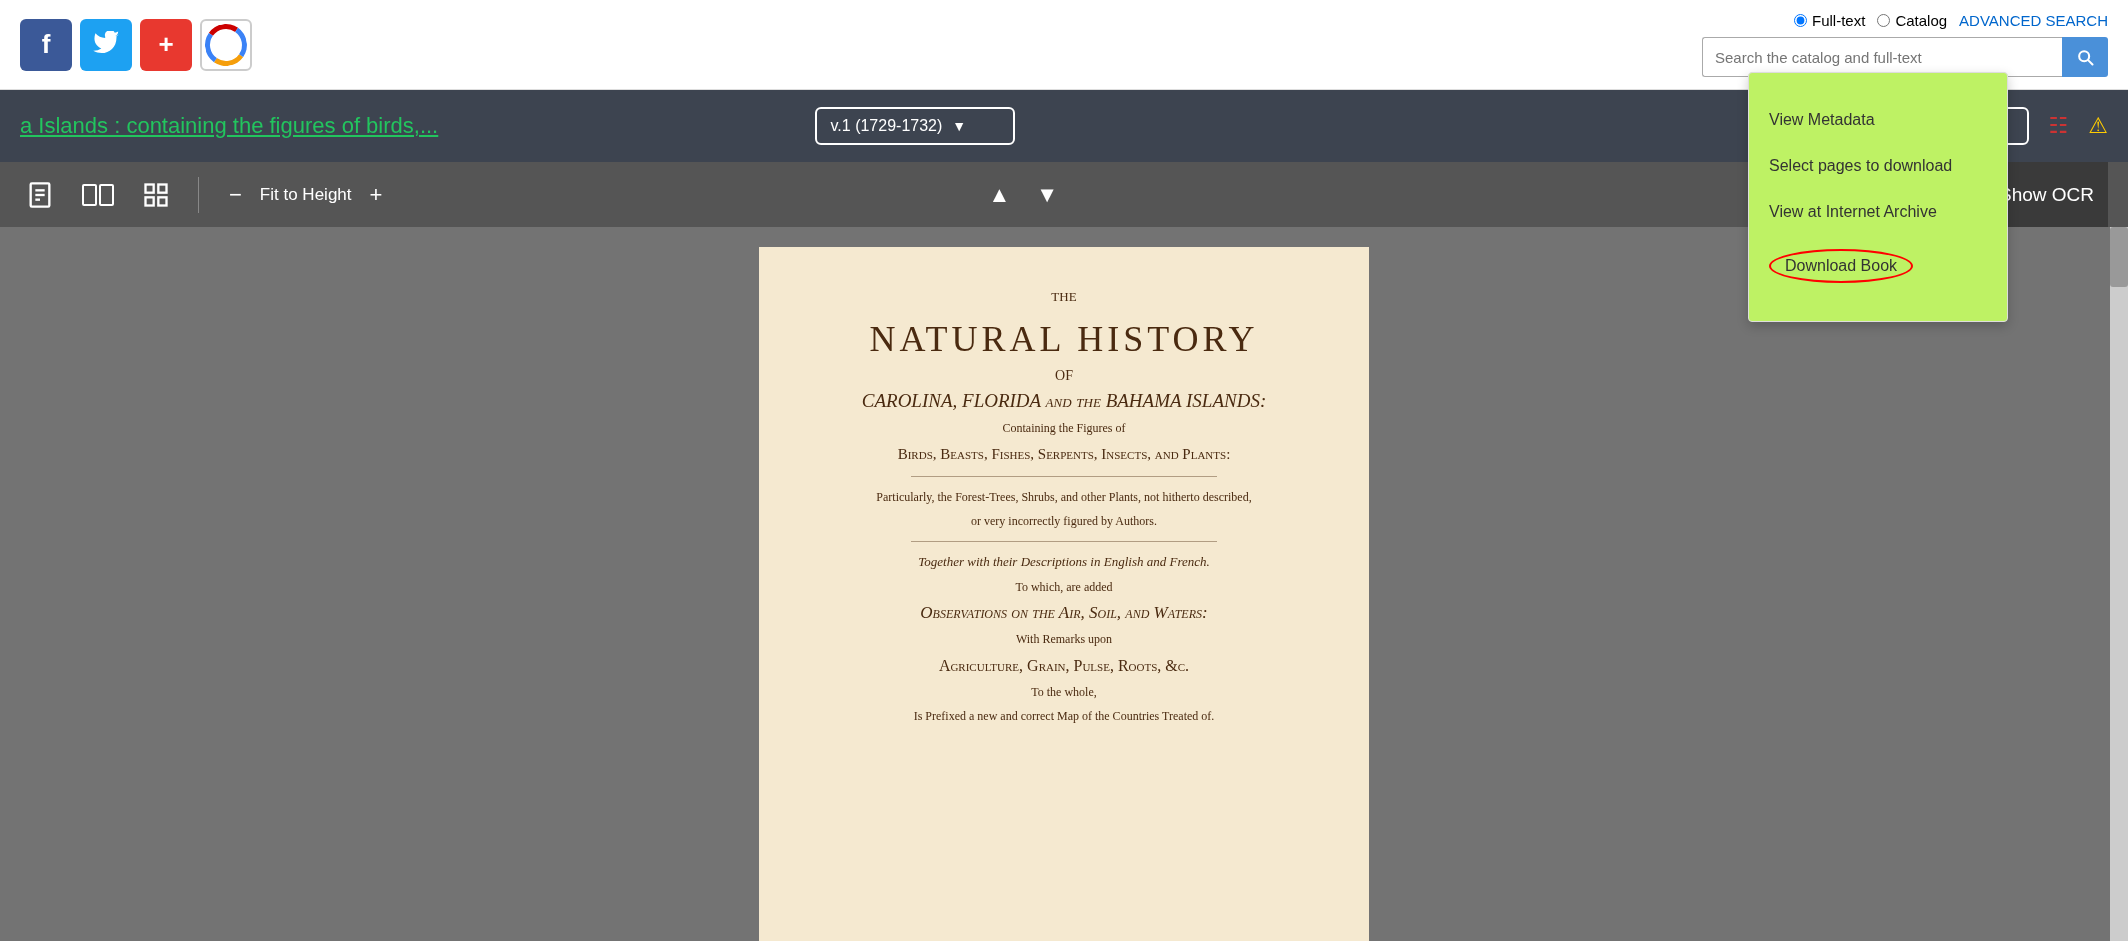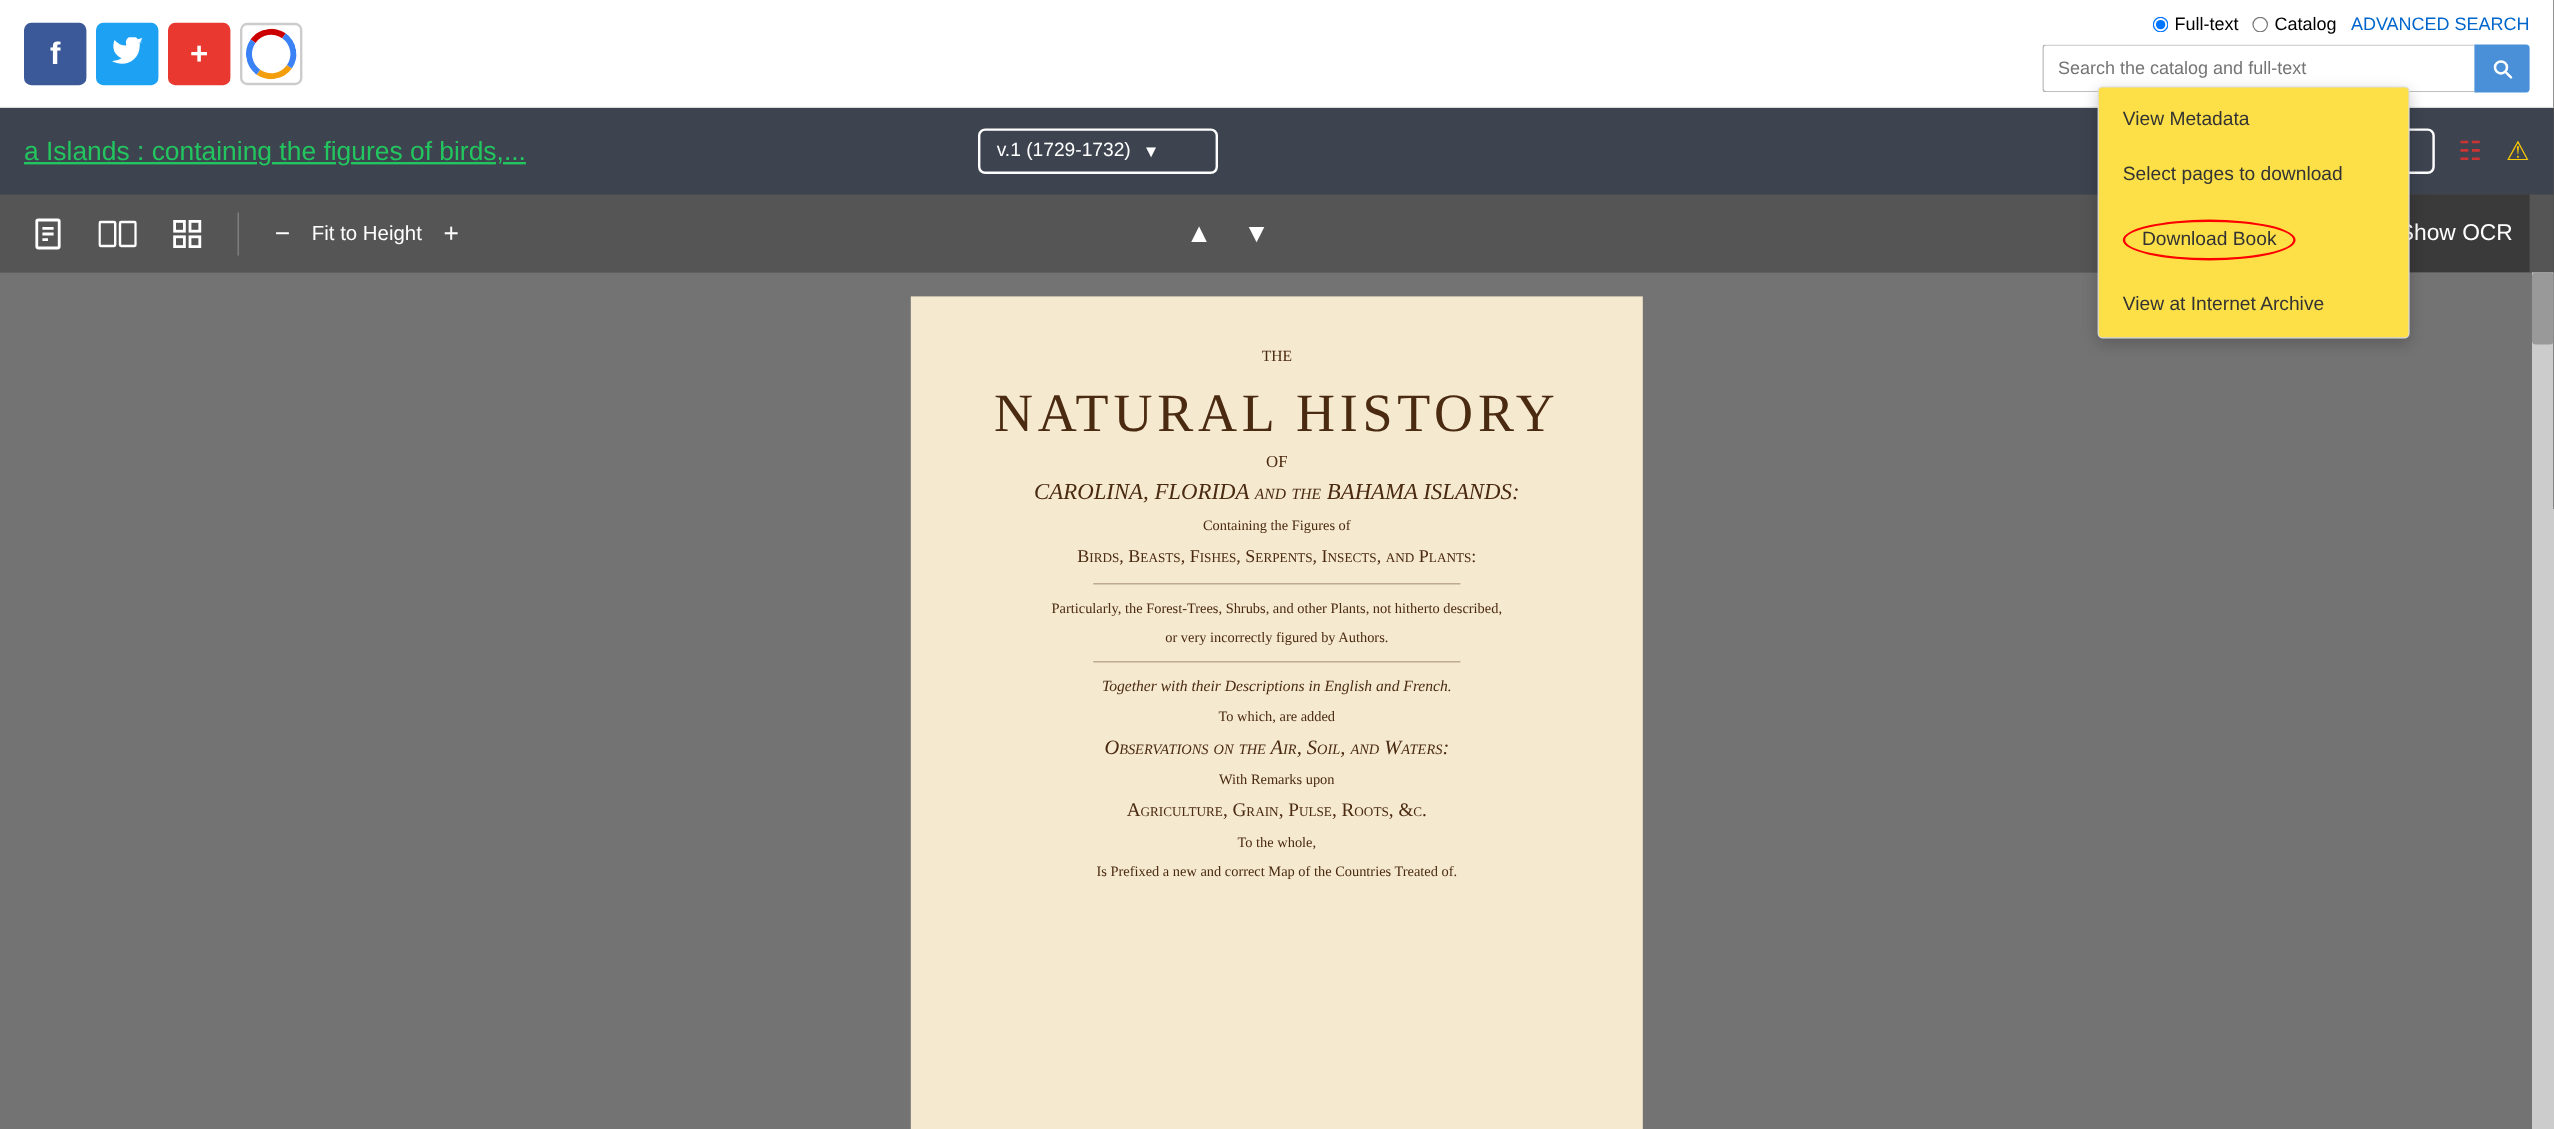--- a/index.html
+++ b/index.html
@@ -331,27 +331,27 @@
       height: 60px;
       background: #999;
       border-radius: 3px;
     }
 
     
     .dropdown-menu {
       position: absolute;
       top: 72px;
       right: 120px;
-      background: #fde047;
+      background: #bef264;
       border: 1px solid #ddd;
       border-radius: 4px;
       box-shadow: 0 4px 12px rgba(0,0,0,0.2);
       min-width: 260px;
       z-index: 100;
-      padding: 4px 0;
+      padding: 24px 0;
     }
     .dropdown-item {
       padding: 14px 20px;
       font-size: 16px;
       color: #333;
       cursor: pointer;
       display: block;
       text-decoration: none;
     }
     .dropdown-item.highlighted {
@@ -423,24 +423,24 @@
     <span>Download Contents</span>
     <span>▼</span>
   </button>
   <span class="hamburger-icon">☷</span>
   <span class="warning-icon">⚠</span>
 </div>
 
 <div class="dropdown-menu">
   <a class="dropdown-item">View Metadata</a>
   <a class="dropdown-item">Select pages to download</a>
+  <a class="dropdown-item">View at Internet Archive</a>
   <a class="dropdown-item highlighted">
     <span class="download-book-circle">Download Book</span>
   </a>
-  <a class="dropdown-item">View at Internet Archive</a>
 </div>
 
 <div class="toolbar-wrapper">
   <div class="toolbar">
 
     <button class="toolbar-btn">
       <svg width="28" height="28" viewBox="0 0 24 24" fill="none" stroke="white" stroke-width="2">
         <rect x="4" y="2" width="16" height="20" rx="1"></rect>
         <line x1="8" y1="8" x2="16" y2="8"></line>
         <line x1="8" y1="12" x2="16" y2="12"></line>
@@ -485,21 +485,21 @@
     <button class="show-ocr-btn">
       <div style="font-size:19px;">Show OCR</div>
     </button>
   </div>
 </div>
 
 <div class="main-content">
   <div class="page-display">
     <div class="book-page">
       <p class="book-text-small">THE</p>
-      <p class="book-text-title" style="font-size:45px;letter-spacing:4px;">NATURAL HISTORY</p>
+      <p class="book-text-title" style="font-size:36px;letter-spacing:4px;">NATURAL HISTORY</p>
       <p class="book-text-of">OF</p>
       <p class="book-text-subtitle" style="font-size:19px;">CAROLINA, FLORIDA and the BAHAMA ISLANDS:</p>
       <p class="book-text-desc">Containing the Figures of</p>
       <p class="book-text-body" style="font-size:15px;font-variant:small-caps;">Birds, Beasts, Fishes, Serpents, Insects, and Plants:</p>
       <div class="book-divider"></div>
       <p class="book-text-desc">Particularly, the Forest-Trees, Shrubs, and other Plants, not hitherto described,</p>
       <p class="book-text-desc">or very incorrectly figured by Authors.</p>
       <div class="book-divider"></div>
       <p class="book-text-body"><span style="font-style:italic;">Together with their Descriptions in English and French.</span></p>
       <p class="book-text-desc">To which, are added</p>

